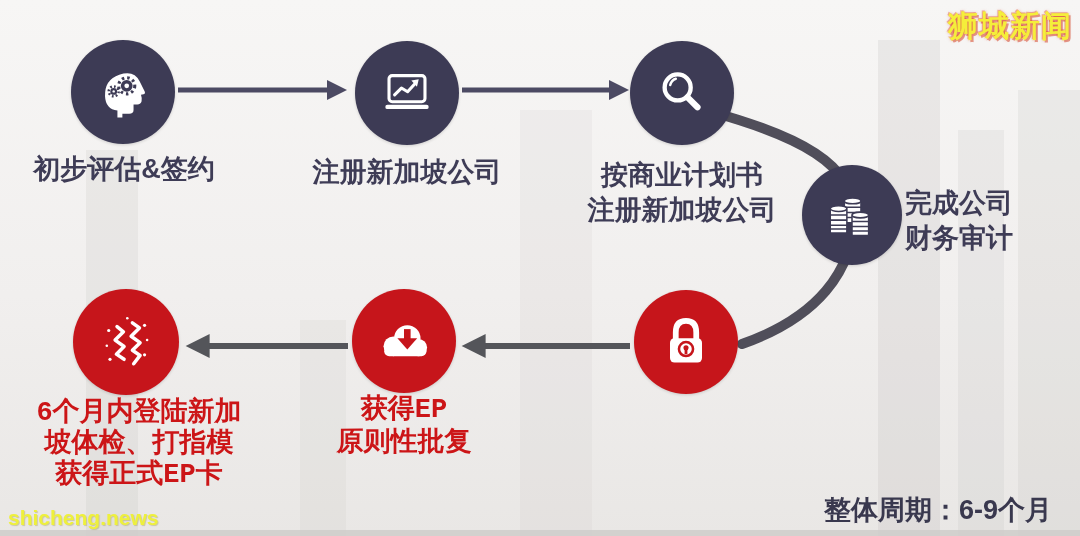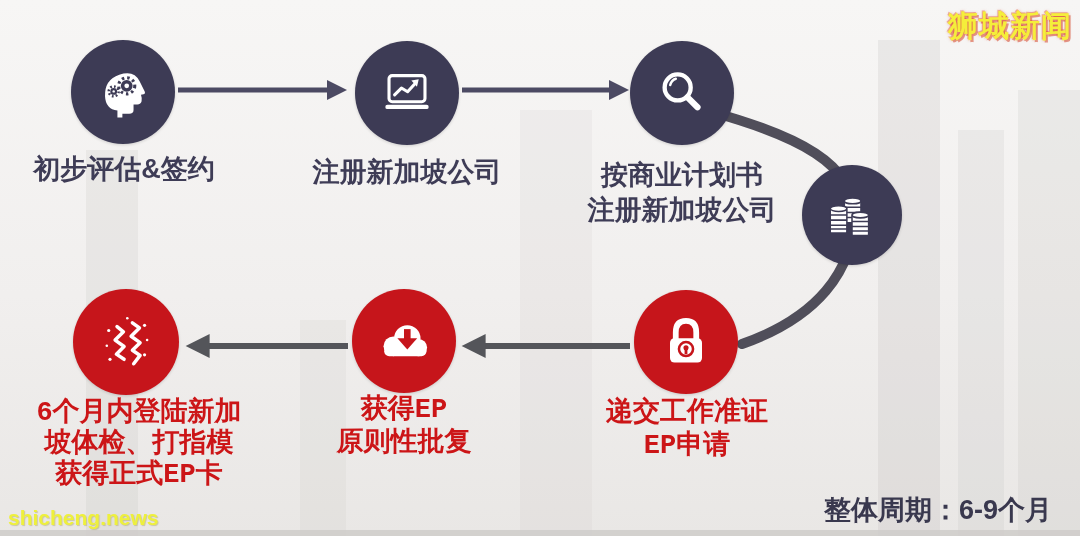--- a/index.html
+++ b/index.html
@@ -169,23 +169,23 @@
   <div class="label navy-text l1">
     <span>初步评估&amp;签约</span>
   </div>
   <div class="label navy-text l2">
     <span>注册新加坡公司</span>
   </div>
   <div class="label navy-text l3">
     <span>按商业计划书</span>
     <span>注册新加坡公司</span>
   </div>
-  <div class="label red-text l5">
-    <span>递交工作准证</span>
-    <span>EP申请</span>
+  <div class="label navy-text l4">
+    <span>完成公司</span>
+    <span>财务审计</span>
   </div>
   <div class="label red-text l6">
     <span>获得EP</span>
     <span>原则性批复</span>
   </div>
   <div class="label red-text l7">
     <span>6个月内登陆新加</span>
     <span>坡体检、打指模</span>
     <span class="strong">获得正式EP卡</span>
   </div>

